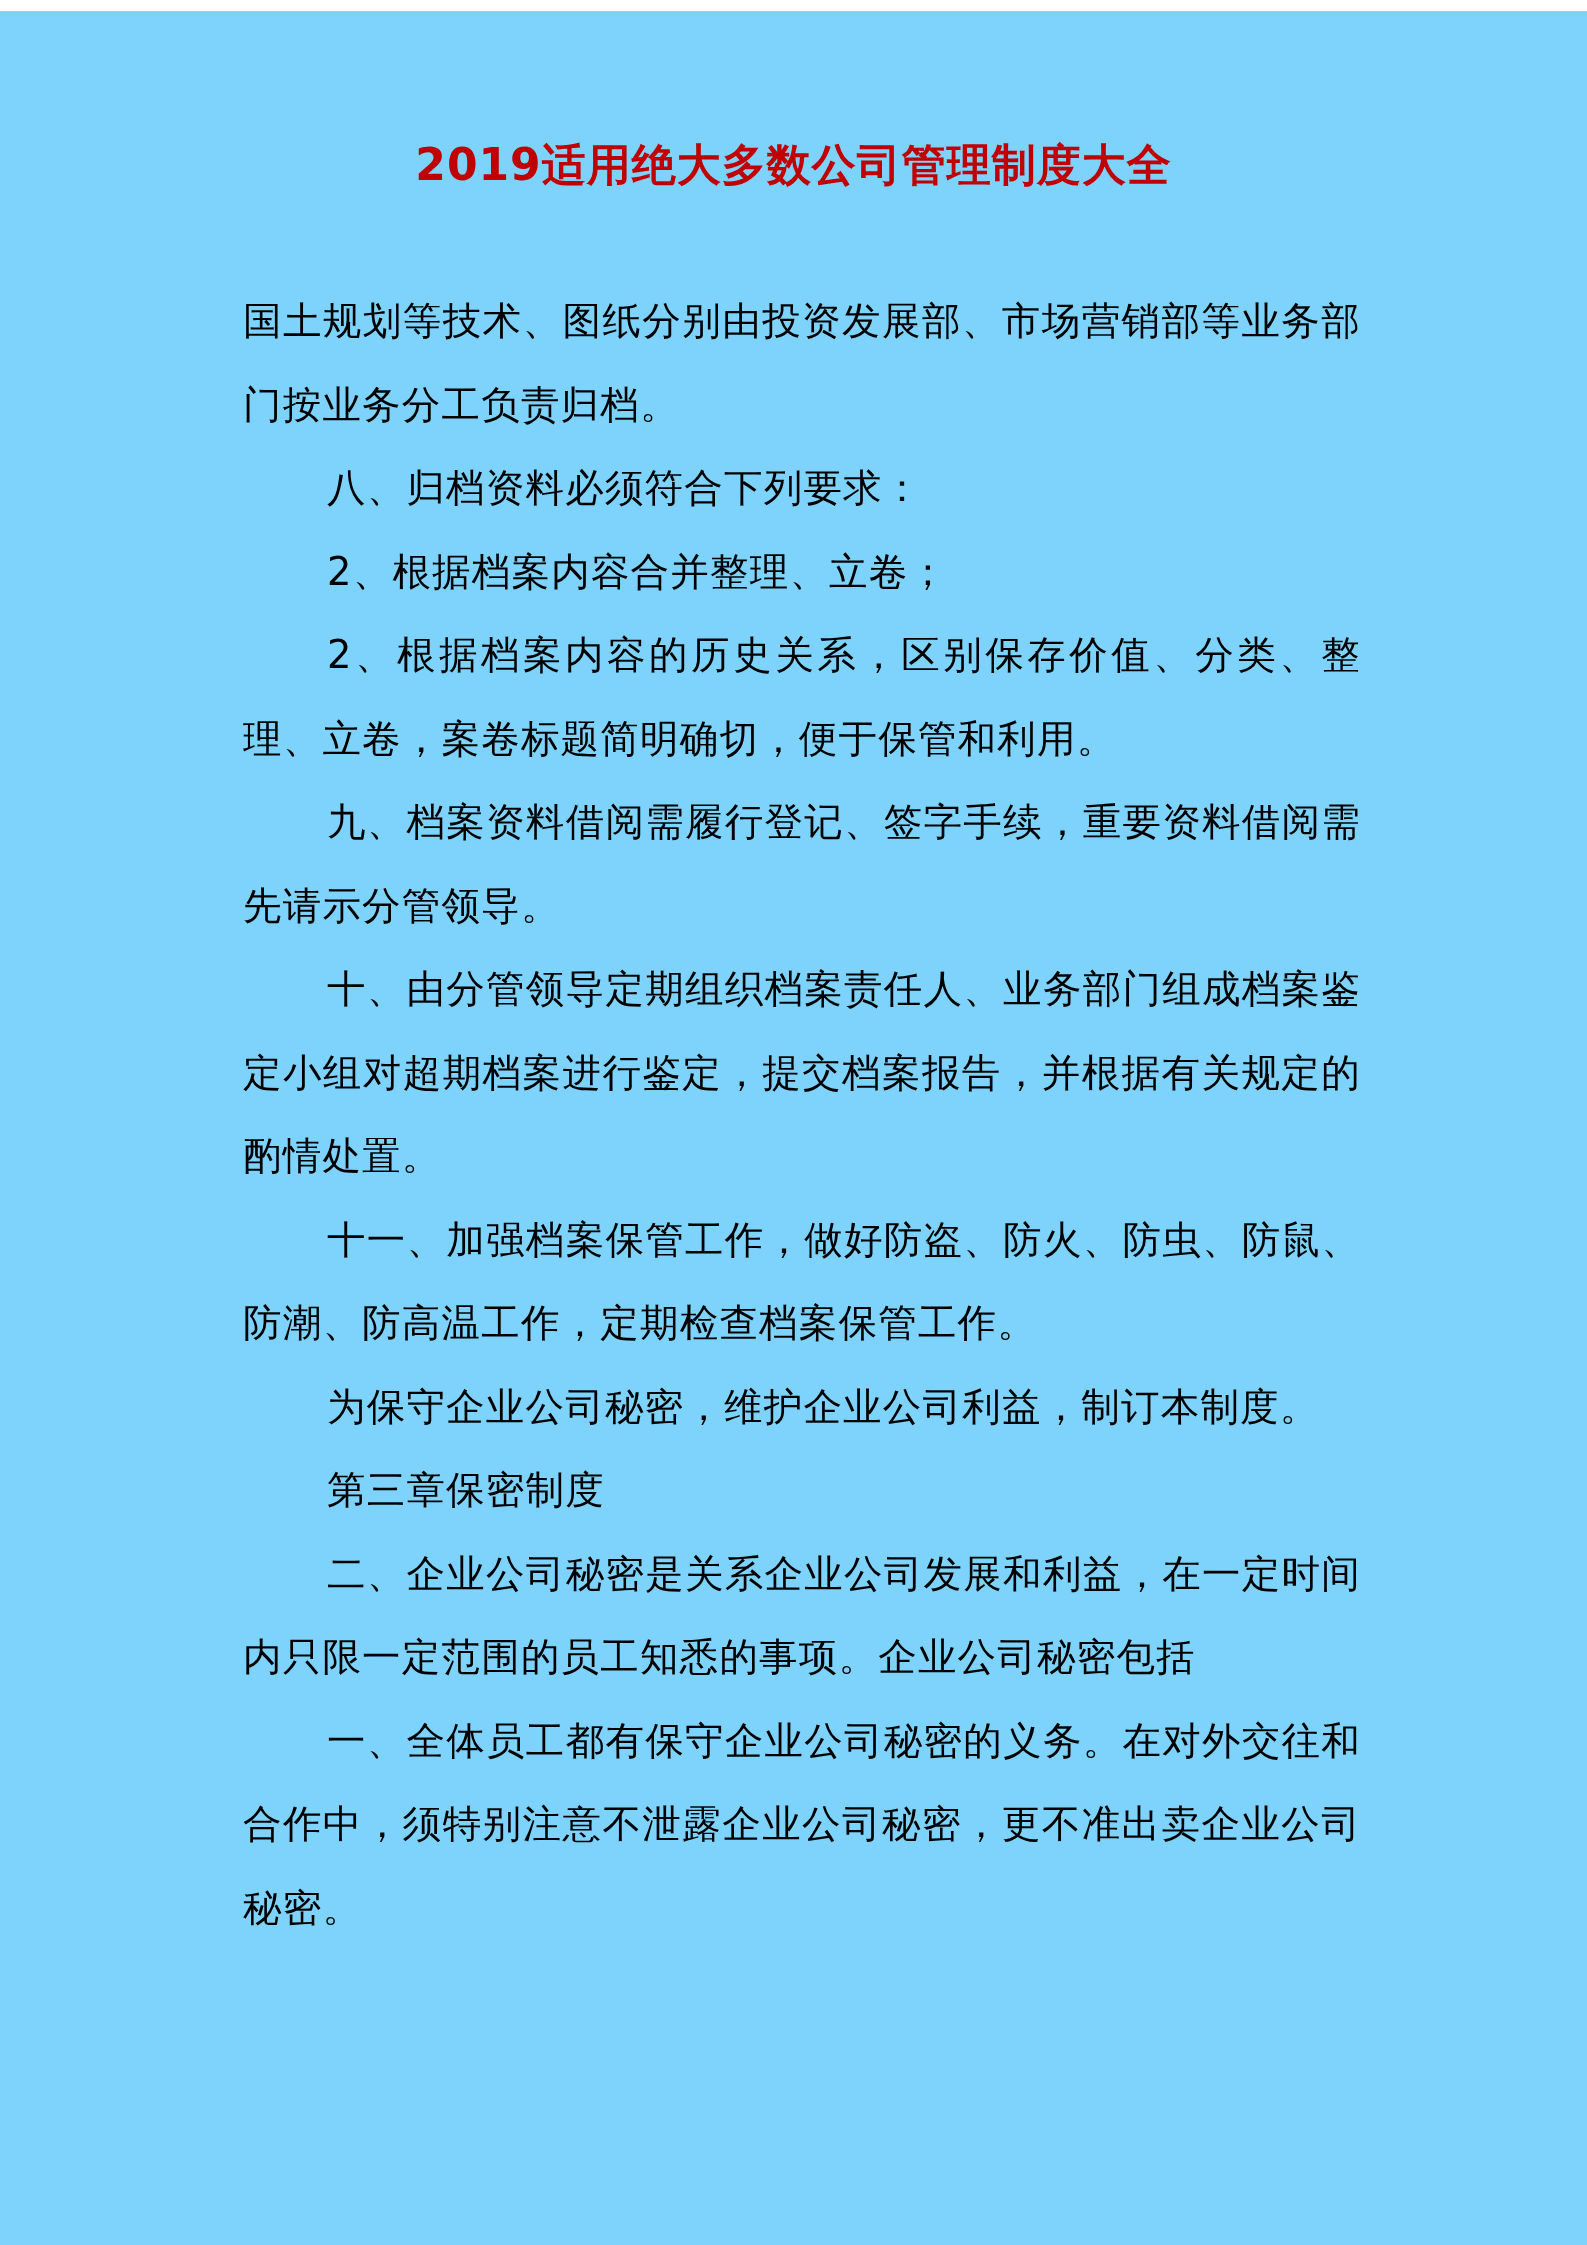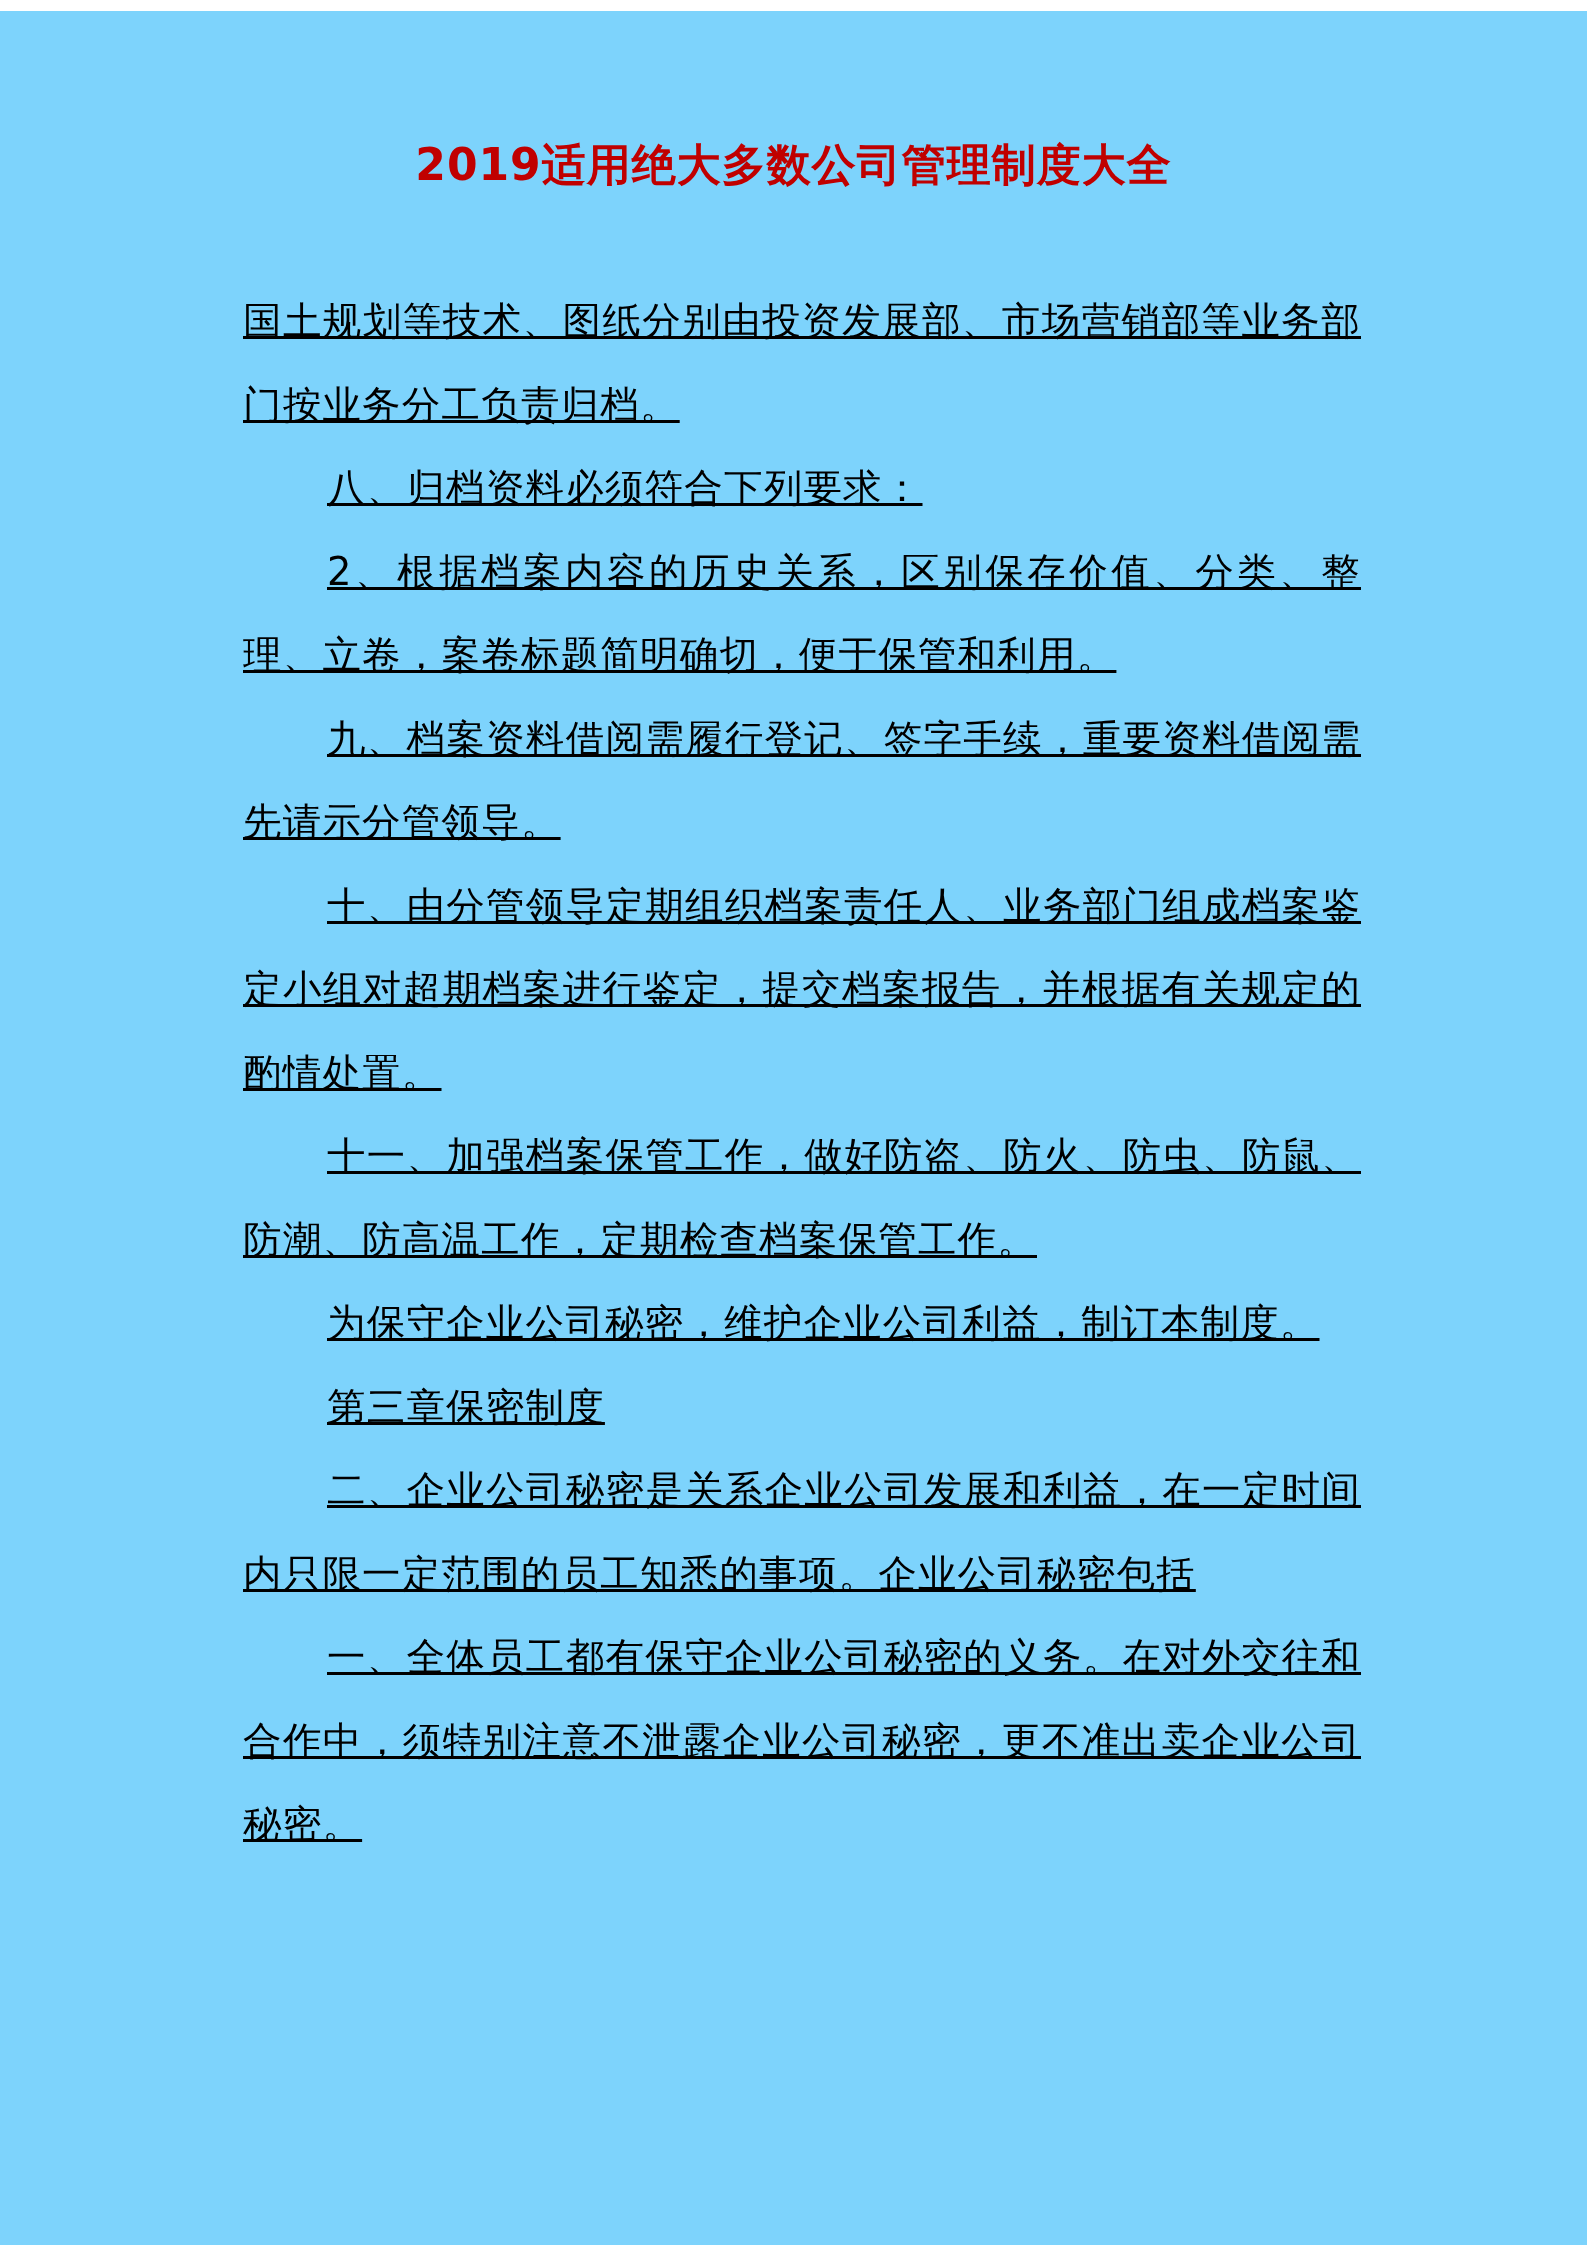--- a/index.html
+++ b/index.html
@@ -34,21 +34,20 @@
       line-height: 60px;
       color: #c00000;
       letter-spacing: 1px;
       white-space: nowrap;
     }
     .body-text {
       position: absolute;
       left: 243px;
       top: 268px;
       width: 1118px;
-      text-decoration: underline;
     }
     .para {
       margin: 0;
       font-size: 38.5px;
       line-height: 83.5px;
       letter-spacing: 1.2px;
       text-align: justify;
       text-align-last: left;
       word-break: break-all;
     }
@@ -58,20 +57,21 @@
   </style>
 </head>
 <body>
 
 <div class="page">
   <div class="doc-title">2019适用绝大多数公司管理制度大全</div>
 
   <div class="body-text">
     <p class="para">国土规划等技术、图纸分别由投资发展部、市场营销部等业务部门按业务分工负责归档。</p>
     <p class="para indent">八、归档资料必须符合下列要求：</p>
+    <p class="para indent">2、根据档案内容合并整理、立卷；</p>
     <p class="para indent">2、根据档案内容的历史关系，区别保存价值、分类、整理、立卷，案卷标题简明确切，便于保管和利用。</p>
     <p class="para indent">九、档案资料借阅需履行登记、签字手续，重要资料借阅需先请示分管领导。</p>
     <p class="para indent">十、由分管领导定期组织档案责任人、业务部门组成档案鉴定小组对超期档案进行鉴定，提交档案报告，并根据有关规定的酌情处置。</p>
     <p class="para indent">十一、加强档案保管工作，做好防盗、防火、防虫、防鼠、防潮、防高温工作，定期检查档案保管工作。</p>
     <p class="para indent">为保守企业公司秘密，维护企业公司利益，制订本制度。</p>
     <p class="para indent">第三章保密制度</p>
     <p class="para indent">二、企业公司秘密是关系企业公司发展和利益，在一定时间内只限一定范围的员工知悉的事项。企业公司秘密包括</p>
     <p class="para indent">一、全体员工都有保守企业公司秘密的义务。在对外交往和合作中，须特别注意不泄露企业公司秘密，更不准出卖企业公司秘密。</p>
   </div>
 </div>

